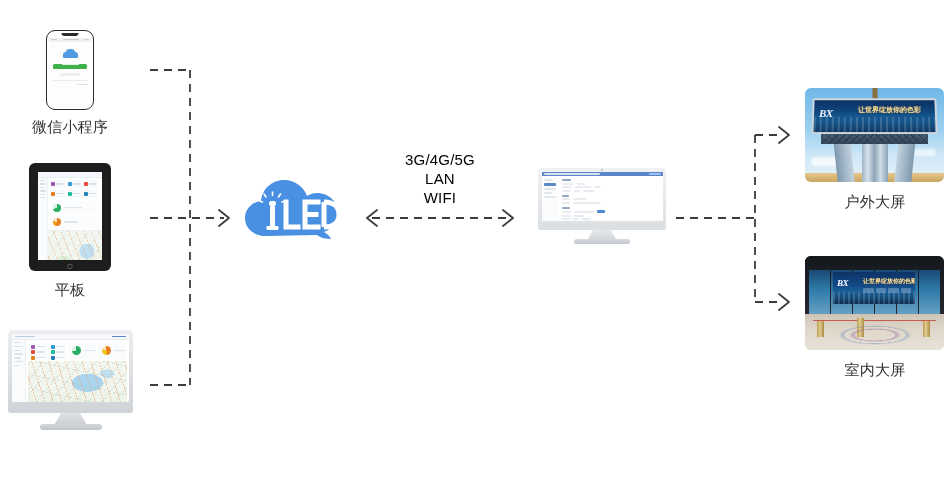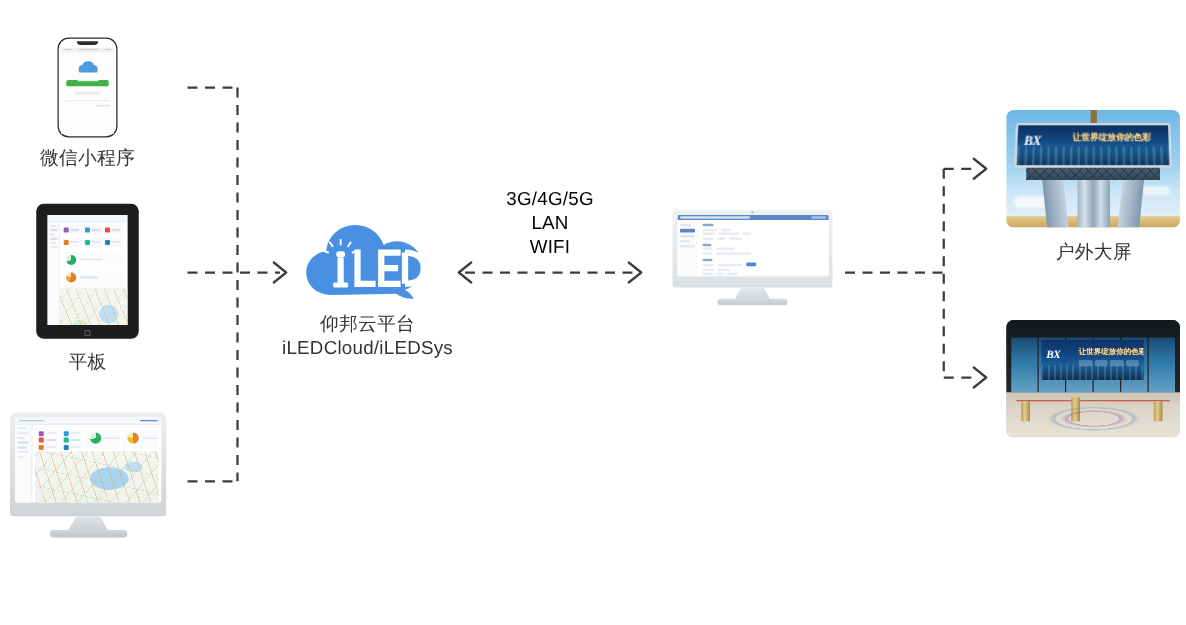--- a/index.html
+++ b/index.html
@@ -685,24 +685,20 @@
       <g fill="none" stroke="#ffffff" stroke-width="5" stroke-linecap="square">
 
         <path d="M42 26 L42 51 L54 51"></path>
 
         <path d="M74 26 L61 26 L61 51 L74 51 M61.5 38.5 L72 38.5"></path>
       </g>
 
       <path fill="none" stroke="#ffffff" stroke-width="5" d="M80 26 L80 51 M80 26 C91 26 95 32 95 38.5 C95 45 91 51 80 51"></path>
     </svg>
   </div>
-  <div class="caption" id="cloud-caption">
-    <div>仰邦云平台</div>
-    <div>iLEDCloud/iLEDSys</div>
-  </div>
 
   <div class="caption" id="link-label">
     <div>3G/4G/5G</div>
     <div>LAN</div>
     <div>WIFI</div>
   </div>
 
   <div class="node" id="s6-node">
     <div class="s6-bezel">
       <div class="s6-screen">
@@ -821,14 +817,15 @@
         </div>
         <div class="in-floor"></div>
         <div class="in-redline"></div>
         <div class="in-col c1"></div>
         <div class="in-col c2"></div>
         <div class="in-col c3"></div>
         <div class="in-logo-floor"></div>
       </div>
     </div>
   </div>
+  <div class="caption" id="indoor-caption">室内大屏</div>
 
 </div>
 
 </body></html>

